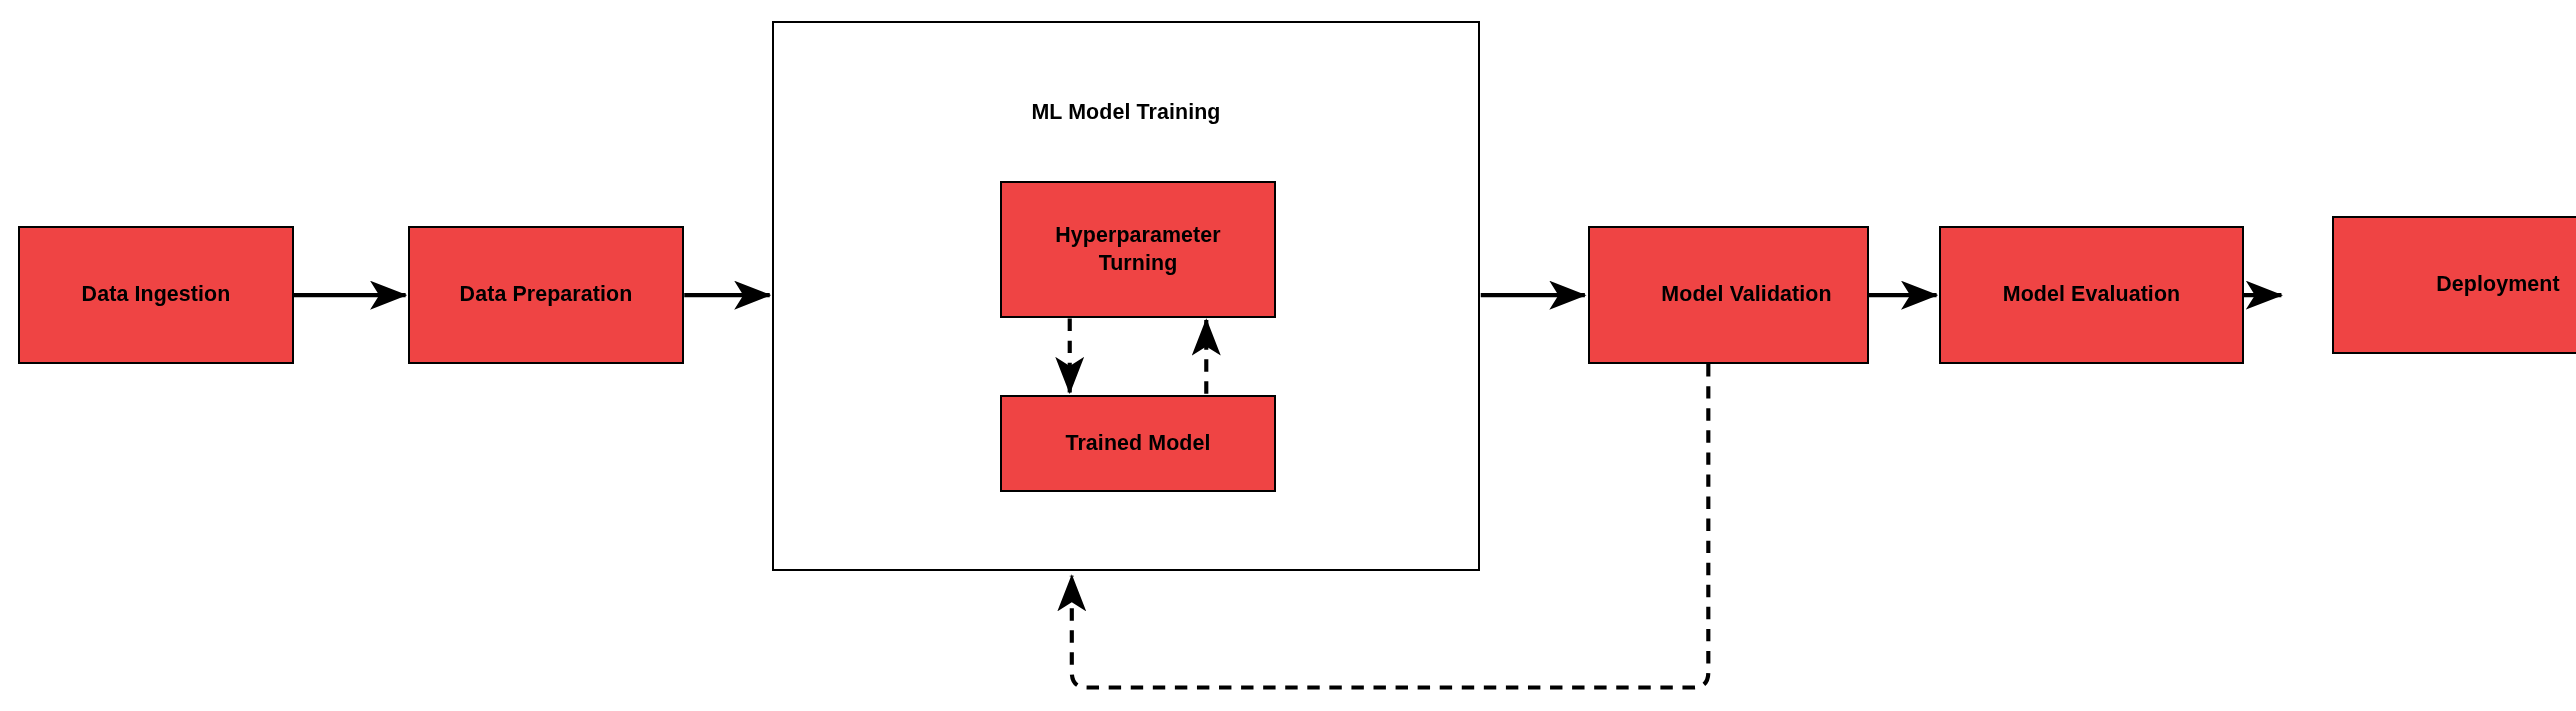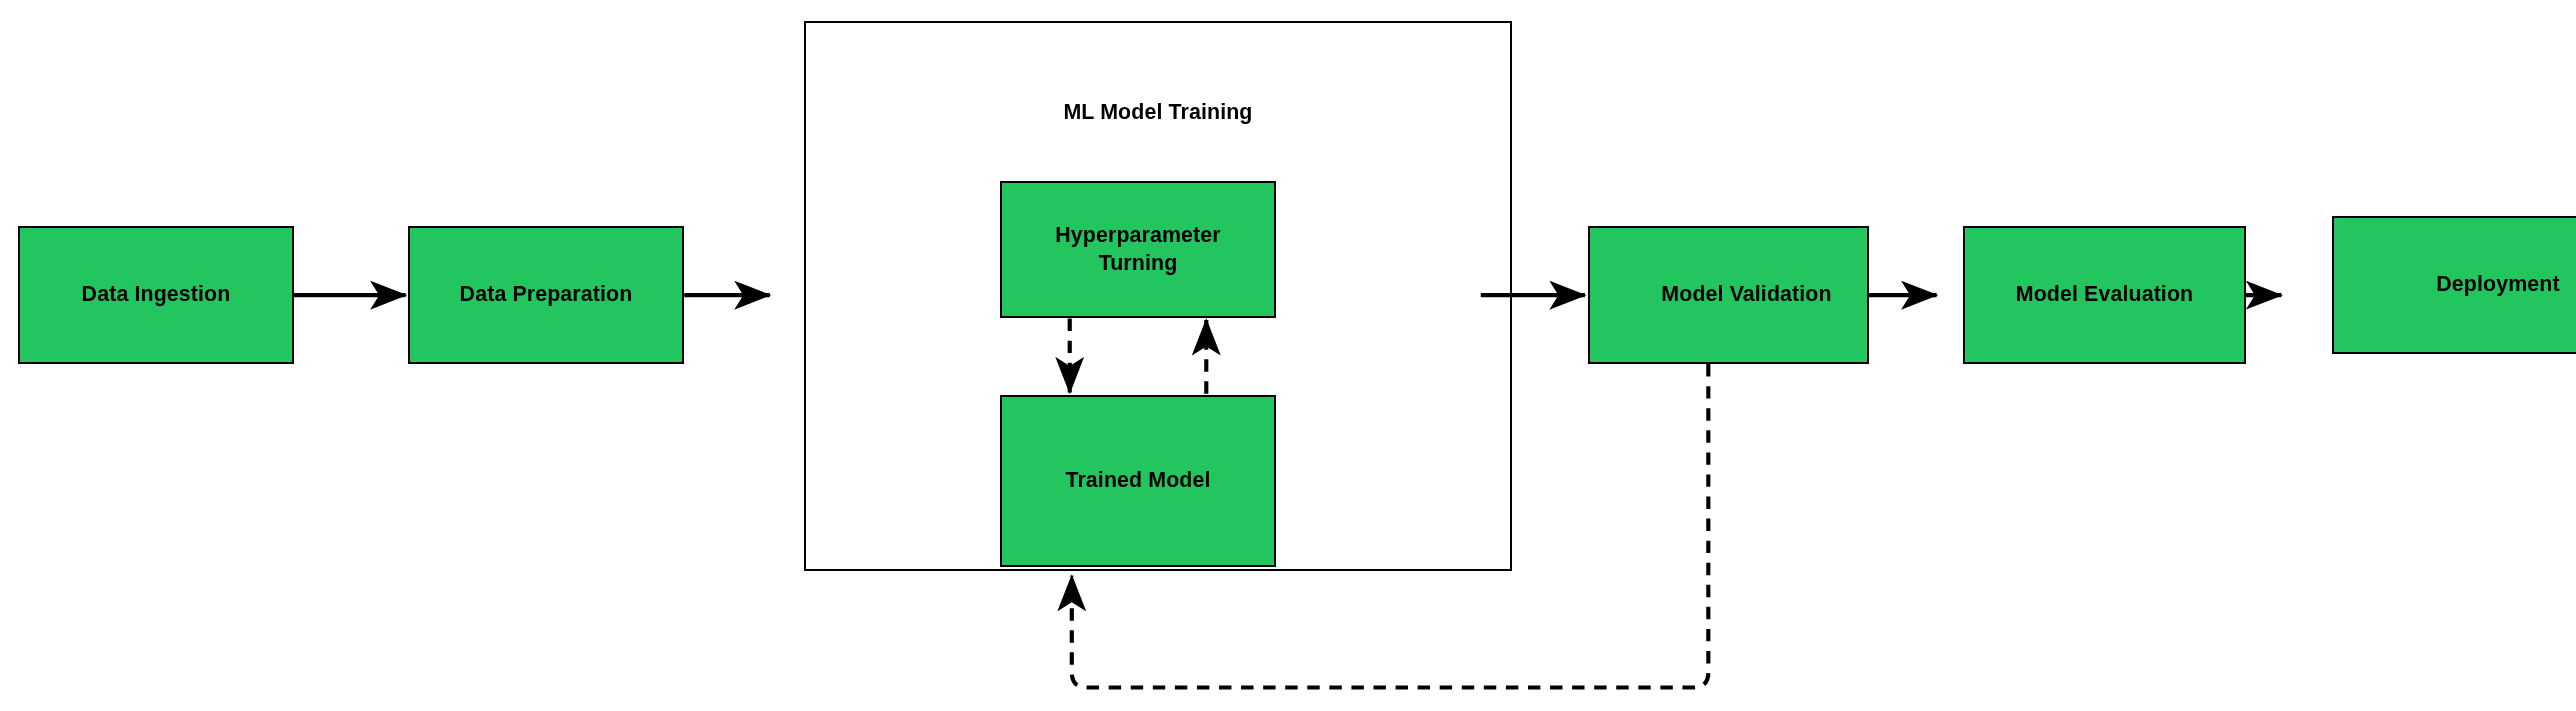--- a/index.html
+++ b/index.html
@@ -21,21 +21,21 @@
     position: absolute;
     left: 0;
     top: 0;
     width: 2576px;
     height: 711px;
     pointer-events: none;
   }
   .node {
     position: absolute;
     box-sizing: border-box;
-    background: #22c55e;
+    background: #ef4444;
     border: 2.8px solid #000000;
     display: flex;
     align-items: center;
     justify-content: center;
     text-align: center;
     color: #000000;
     font-weight: bold;
     font-size: 21.4px;
     line-height: 1.28;
     letter-spacing: 0.1px;
@@ -94,38 +94,38 @@
   </svg>
 
   <div class="node" style="left:18px; top:226px; width:276px; height:138px;text-align:center;">
     <span class="node-label">Data Ingestion</span>
   </div>
 
   <div class="node" style="left:408px; top:226px; width:276px; height:138px;justify-content:center;">
     <span class="node-label">Data Preparation</span>
   </div>
 
-  <div class="node container" style="left:804px; top:21px; width:708px; height:550px;">
+  <div class="node container" style="left:772px; top:21px; width:708px; height:550px;">
     <div class="container-title">ML Model Training</div>
   </div>
 
   <div class="node" style="left:1000px; top:181px; width:276px; height:137px;">
     <span class="node-label">Hyperparameter
 Turning</span>
   </div>
 
-  <div class="node" style="left:1000px; top:395px; width:276px; height:172px;">
+  <div class="node" style="left:1000px; top:395px; width:276px; height:97px;">
     <span class="node-label">Trained Model</span>
   </div>
 
   <div class="node" style="left:1588px; top:226px; width:281px; height:138px;padding-left:36px;">
     <span class="node-label">Model Validation</span>
   </div>
 
-  <div class="node" style="left:1939px; top:226px; width:283px; height:138px;margin-left:24px;">
+  <div class="node" style="left:1939px; top:226px; width:305px; height:138px;">
     <span class="node-label">Model Evaluation</span>
   </div>
 
   <div class="node" style="left:2284px; top:216px; width:332px; height:138px;margin-left:48px;">
     <span class="node-label">Deployment</span>
   </div>
 
 </div>
 
 

